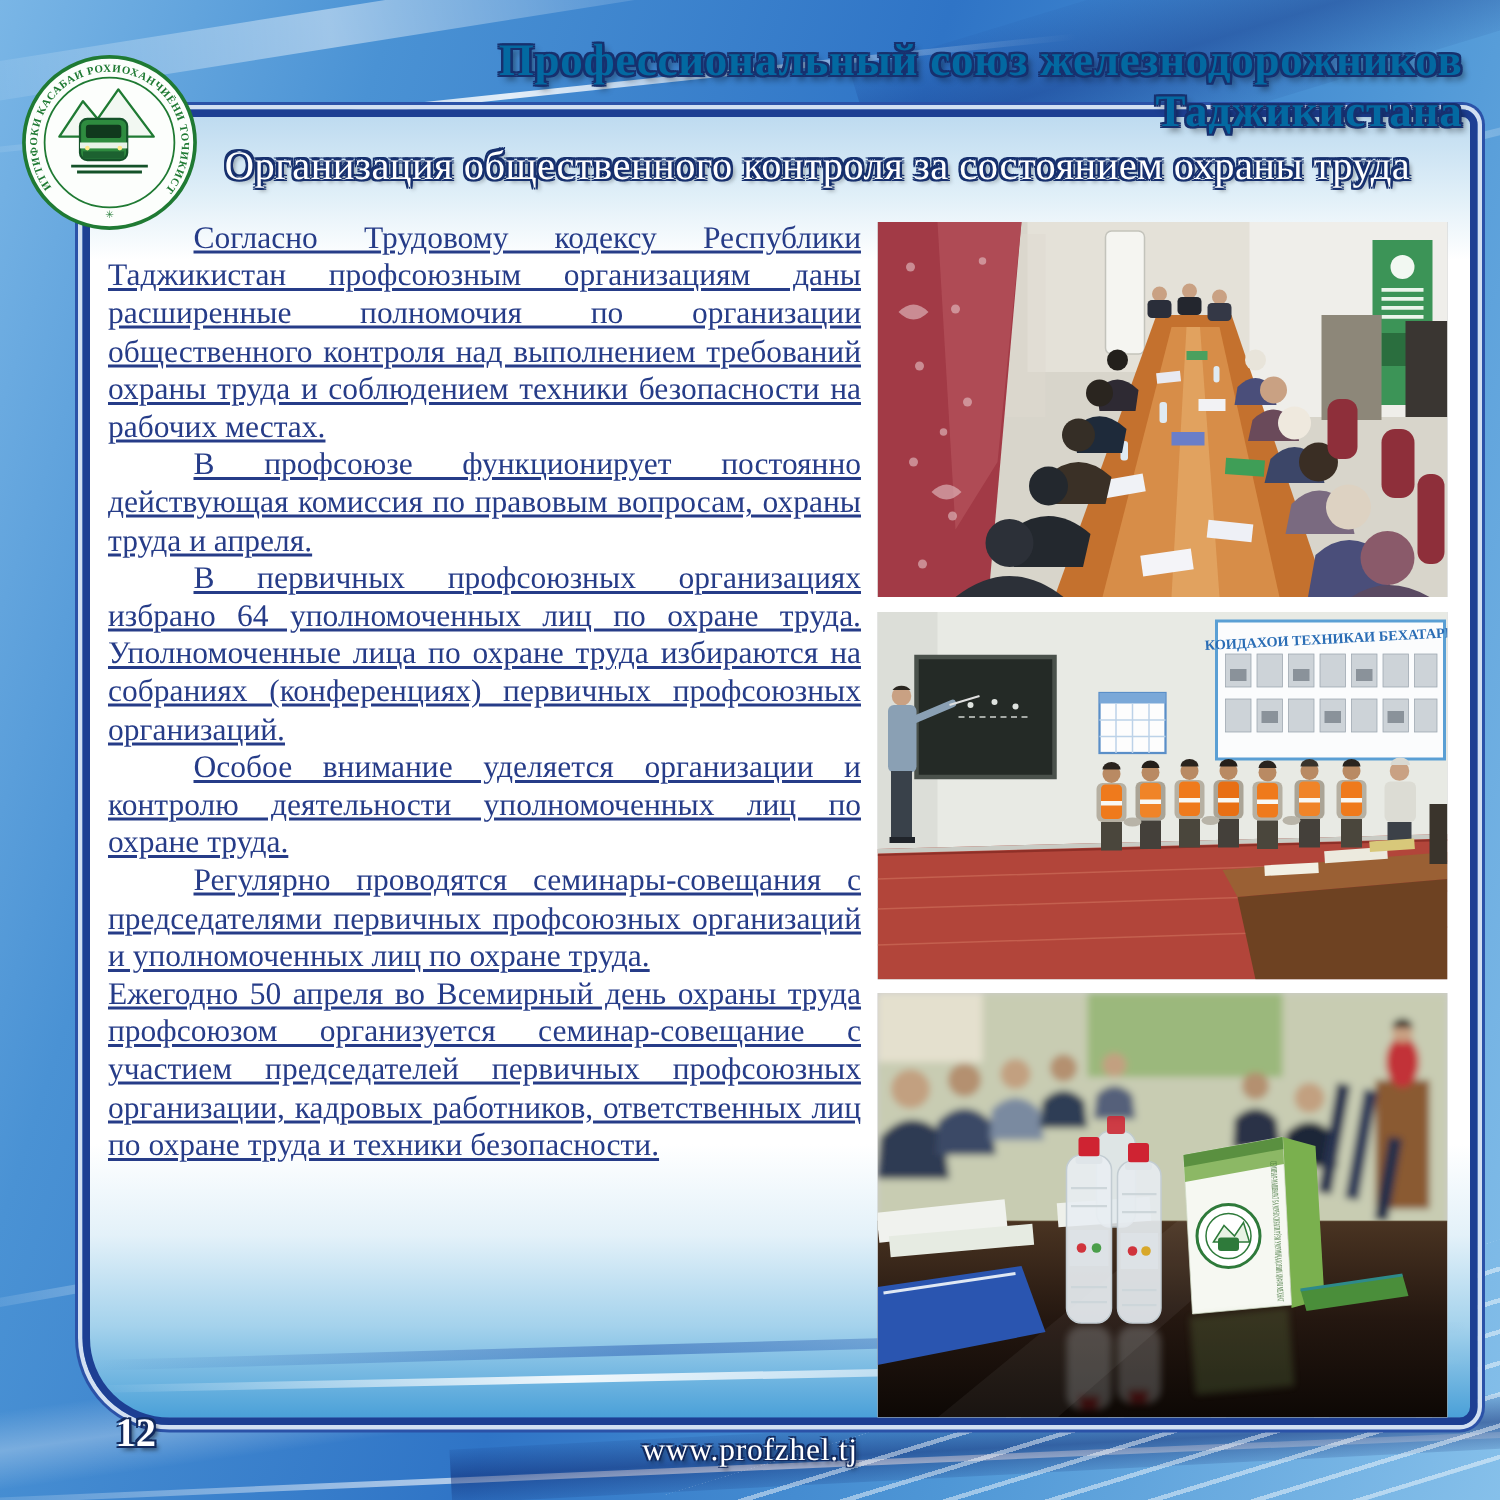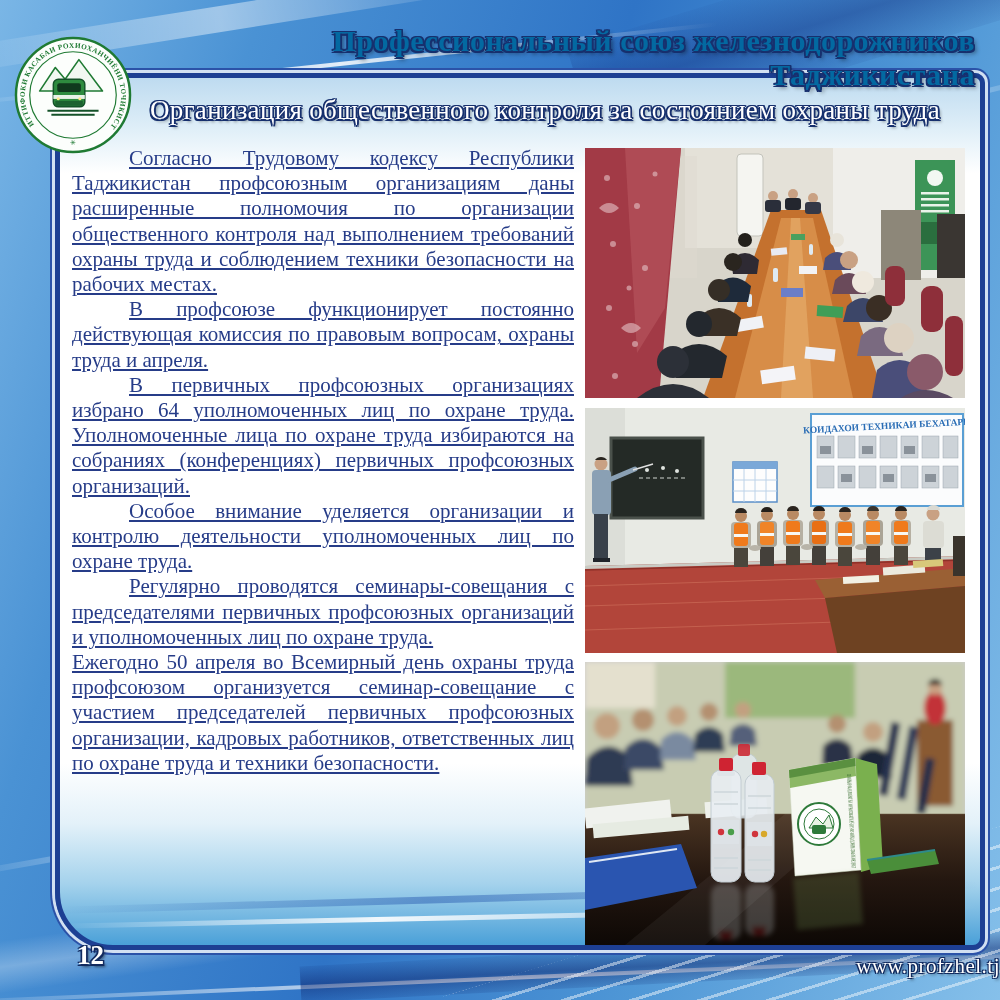--- a/index.html
+++ b/index.html
@@ -64,21 +64,21 @@
   .photo1{left:585px;top:148px;width:380px;height:250px;}
   .photo2{left:585px;top:408px;width:380px;height:245px;}
   .photo3{left:585px;top:662px;width:380px;height:283px;}
   .page-number{
     position:absolute;left:36px;top:940px;z-index:6;font-size:27px;font-weight:bold;color:#fff;
     text-shadow:-1.5px -1.5px 0 #122a5e,1.5px -1.5px 0 #122a5e,-1.5px 1.5px 0 #122a5e,
       1.5px 1.5px 0 #122a5e,2.5px 2.5px 3px rgba(0,0,0,.5);
     margin-left:41px;
   }
   .site-url{
-    position:absolute;left:0;top:954px;width:1000px;z-index:6;text-align:right;
+    position:absolute;left:0;top:954px;width:1000px;z-index:6;text-align:center;
     font-size:21px;color:#fff;letter-spacing:.5px;
     text-shadow:-1.2px -1.2px 0 #122a5e,1.2px -1.2px 0 #122a5e,-1.2px 1.2px 0 #122a5e,
       1.2px 1.2px 0 #122a5e,2px 2px 3px rgba(0,0,0,.5);
   }
 </style>
 </head>
 <body>
 
 <div class="streak s1"></div>
 <div class="streak s2"></div>

